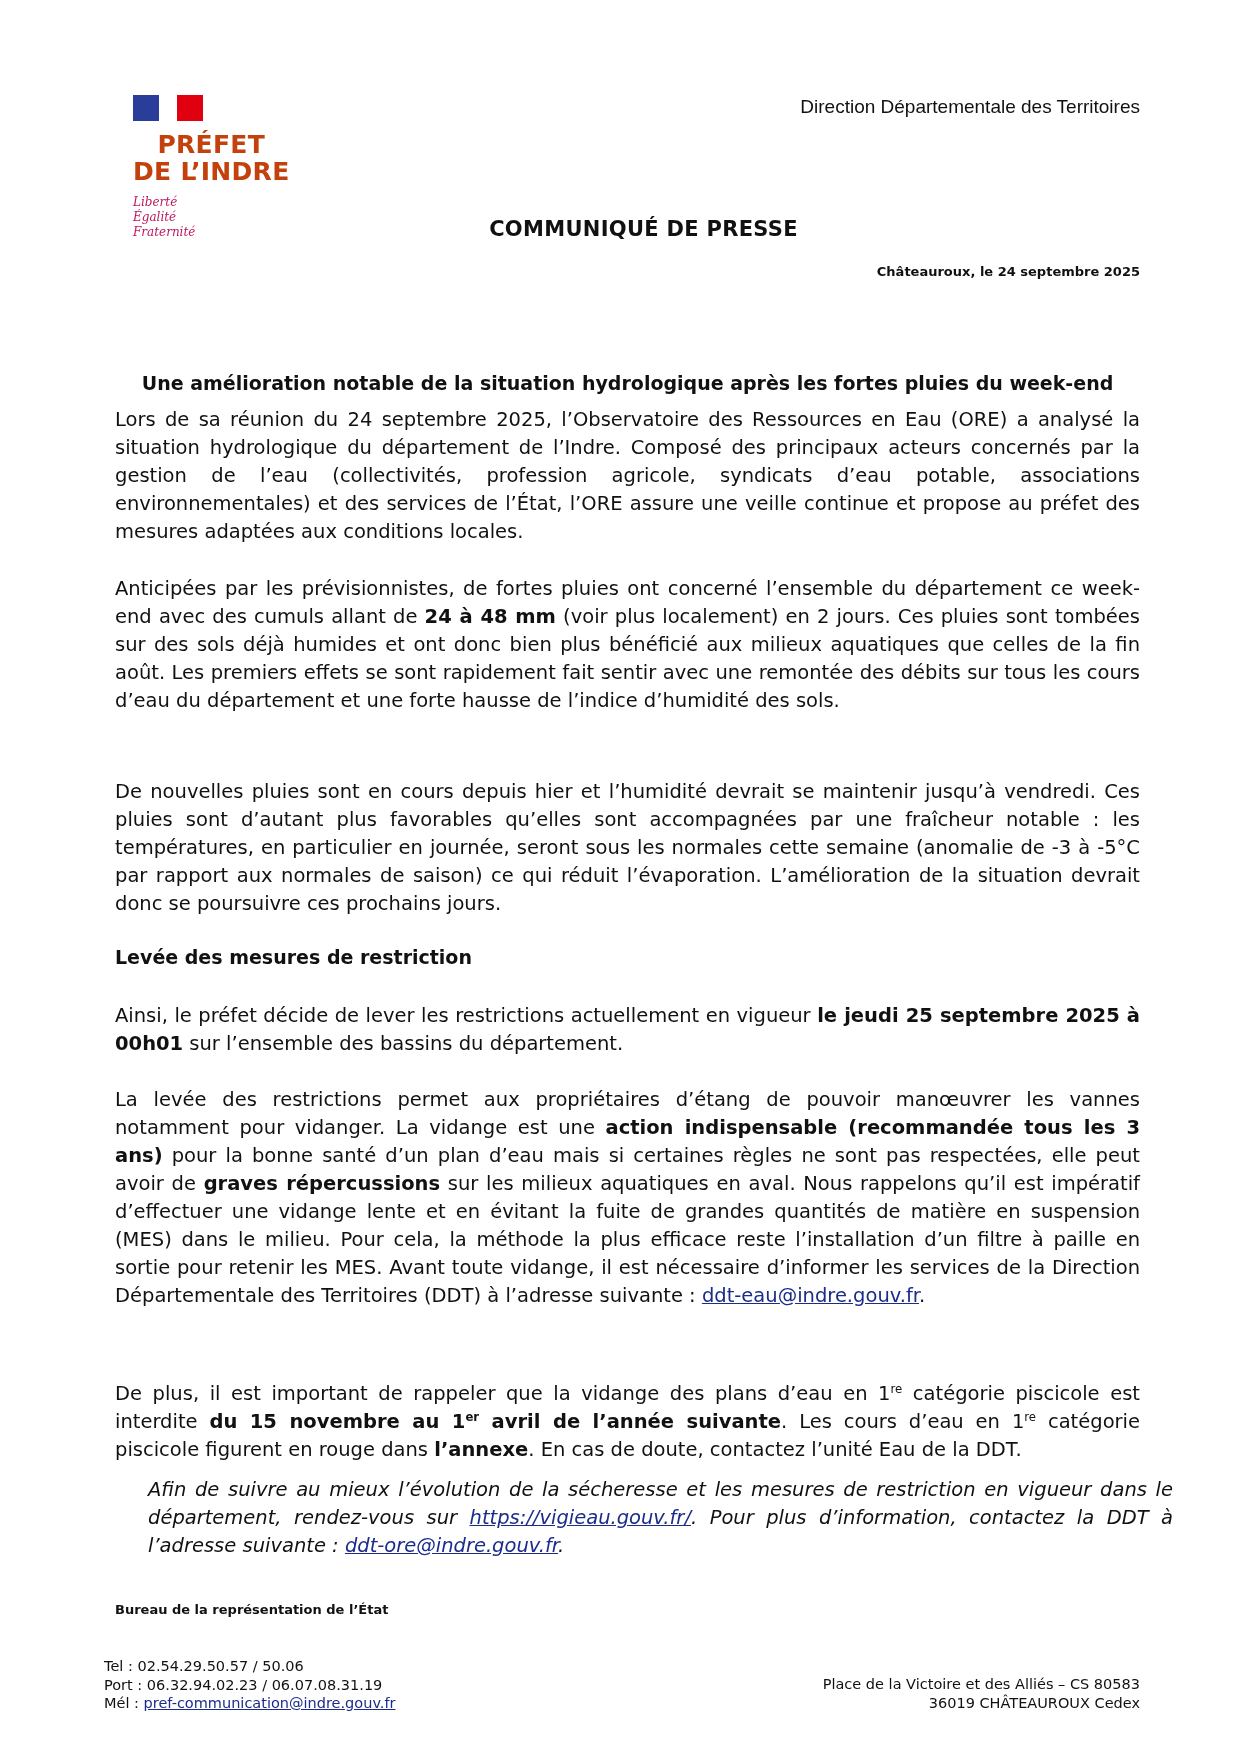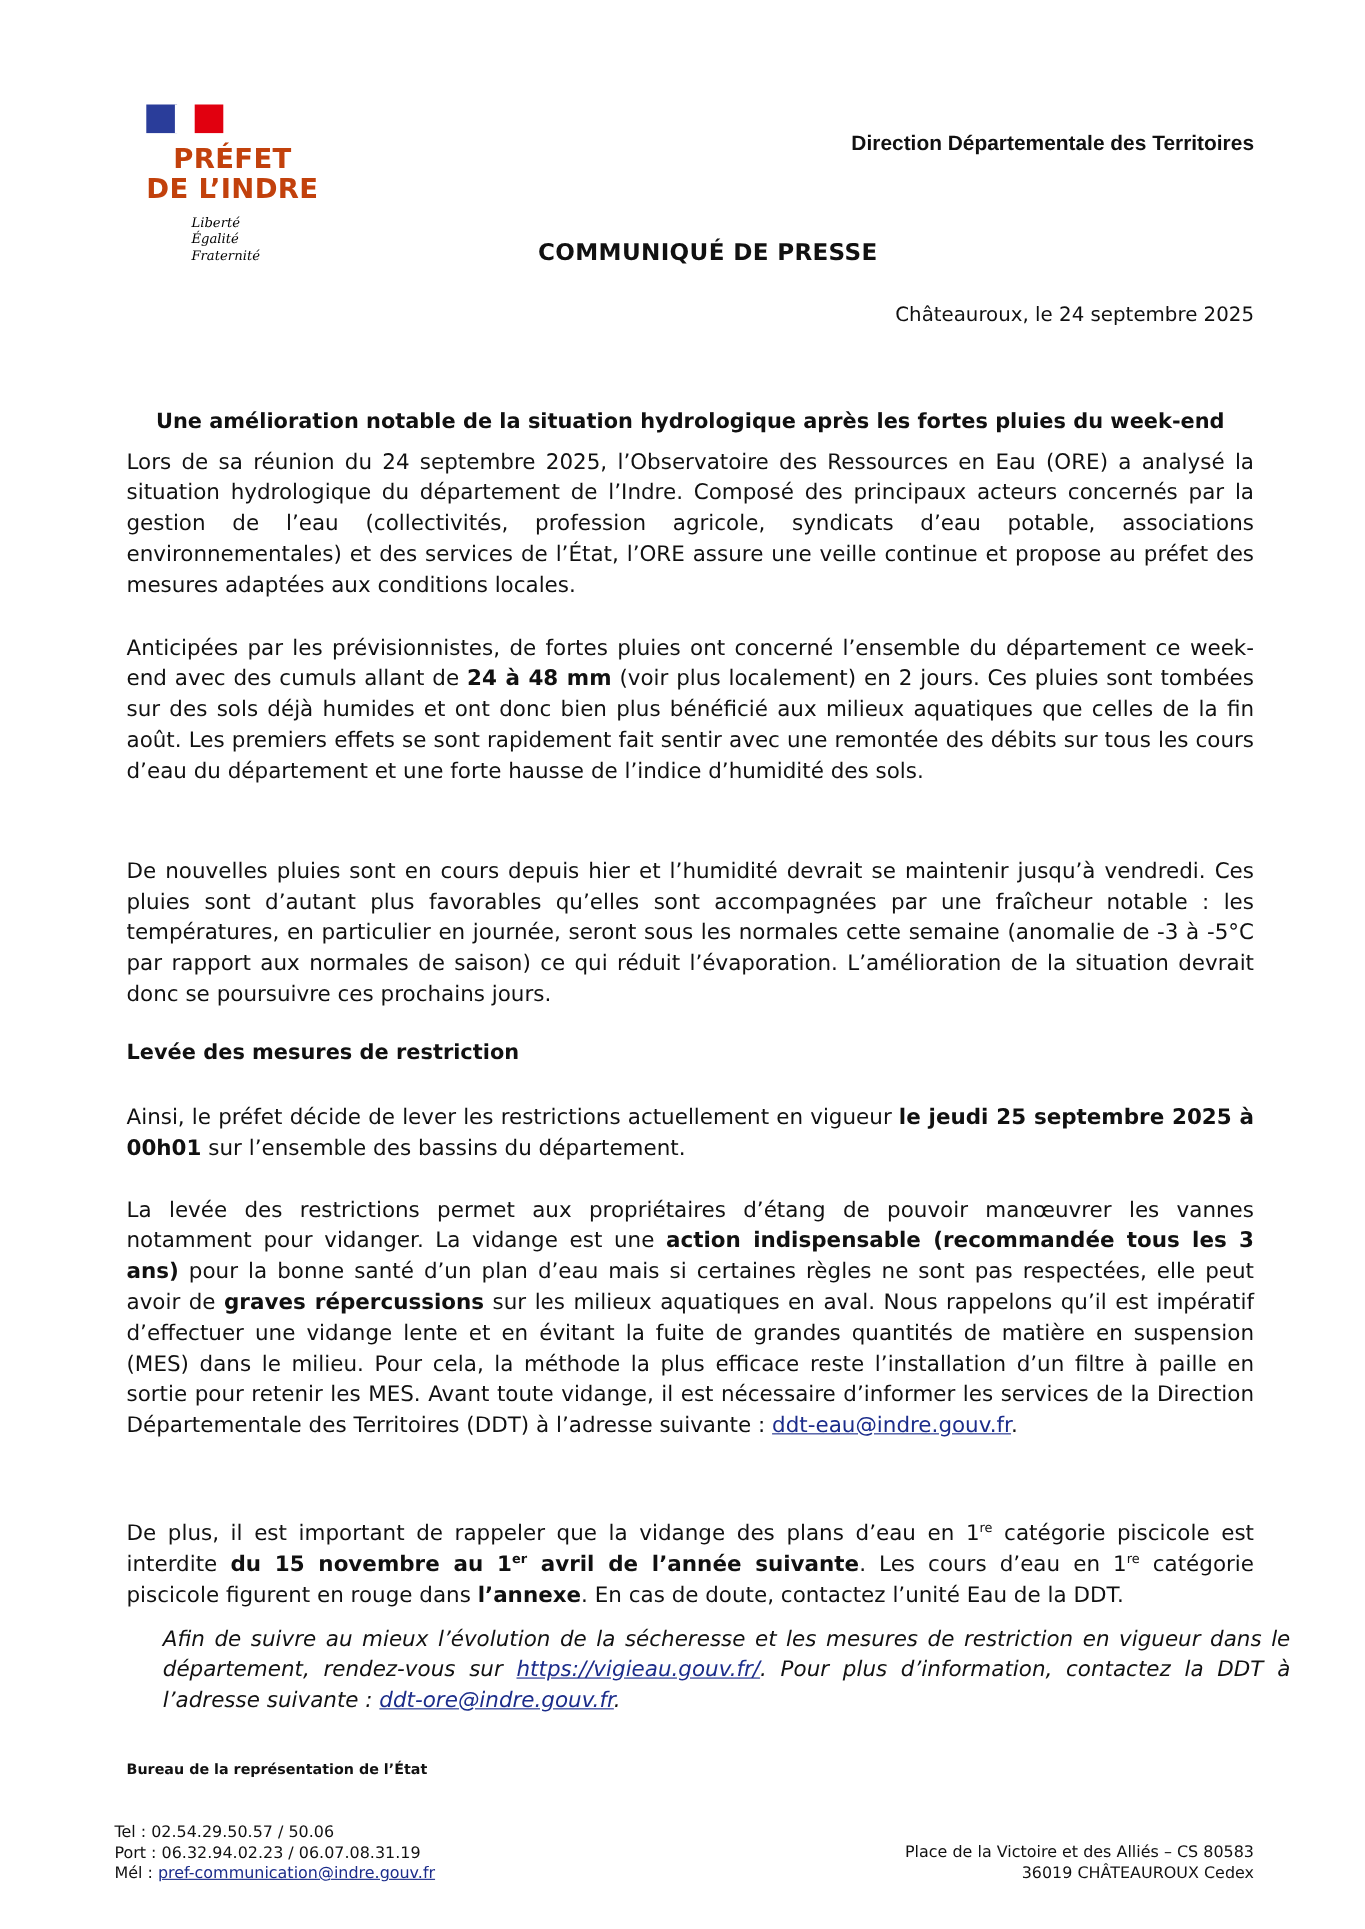--- a/index.html
+++ b/index.html
@@ -5,24 +5,24 @@
     html, body { margin:0; padding:0; background:#ffffff; }
     body { width:1241px; height:1754px; position:relative; overflow:hidden; color:#111; font-family:"DejaVu Sans", sans-serif; }
     .abs { position:absolute; }
     
     .logo { left:133px; top:95px; width:160px; height:150px; }
     .flag { position:absolute; left:0; top:0; width:70px; height:26px; }
     .flag .blue { position:absolute; left:0; top:0; width:28px; height:26px; background:#2a3d9a; }
     .flag .red { position:absolute; right:0; top:0; width:26px; height:26px; background:#e1000f; }
     .flag .face { position:absolute; left:26px; top:0; width:18px; height:26px; background:#fff; }
     .logo-title { position:absolute; left:0; top:36px; font-family:"DejaVu Sans", sans-serif; font-weight:bold; font-size:25px; line-height:27px; letter-spacing:0.3px; color:#c2410c;text-align:center; }
-    .motto { position:absolute; left:0; top:100px; font-family:"DejaVu Serif", serif; font-style:italic; font-size:12px; line-height:15px; color:#000000;margin-left:41px; }
-    .dept { right:101px; top:120px; font-family:"Liberation Sans", sans-serif; font-weight:bold; font-size:19px; }
+    .motto { position:absolute; left:0; top:100px; font-family:"DejaVu Serif", serif; font-style:italic; font-size:12px; line-height:15px; color:#be185d; }
+    .dept { right:101px; top:96px; font-family:"Liberation Sans", sans-serif; font-weight:normal; font-size:19px; }
     .communique { left:0; width:1241px; top:217px; text-align:center; font-weight:bold; font-size:21px; letter-spacing:0.3px; padding-left:14px; box-sizing:border-box;margin-left:16px; }
-    .date { right:101px; top:276px; font-weight:normal; font-size:18px; }
+    .date { right:101px; top:264px; font-weight:bold; font-size:13px; }
     .title { left:115px; width:1025px; top:372px; text-align:center; font-weight:bold; font-size:19px; }
     .para { left:115px; width:1025px; font-size:19.5px; line-height:28px; text-align:justify; }
     .para b { font-weight:bold; }
     .para a, .footer a { color:#1b2c8a; text-decoration:underline; }
     .italic { font-style:italic; }
     .subhead { left:115px; top:946px; font-weight:bold; font-size:19px;text-align:center; }
     .footer-head { left:115px; top:1596px; font-weight:bold; font-size:13px; line-height:28px; }
     .footer-left { left:104px; top:1657px; font-size:14.5px; line-height:18.5px; }
     .footer-right { right:101px; top:1675px; font-size:14.5px; line-height:18.5px; text-align:right; }
     sup { font-size:60%; line-height:0; vertical-align:super; }

